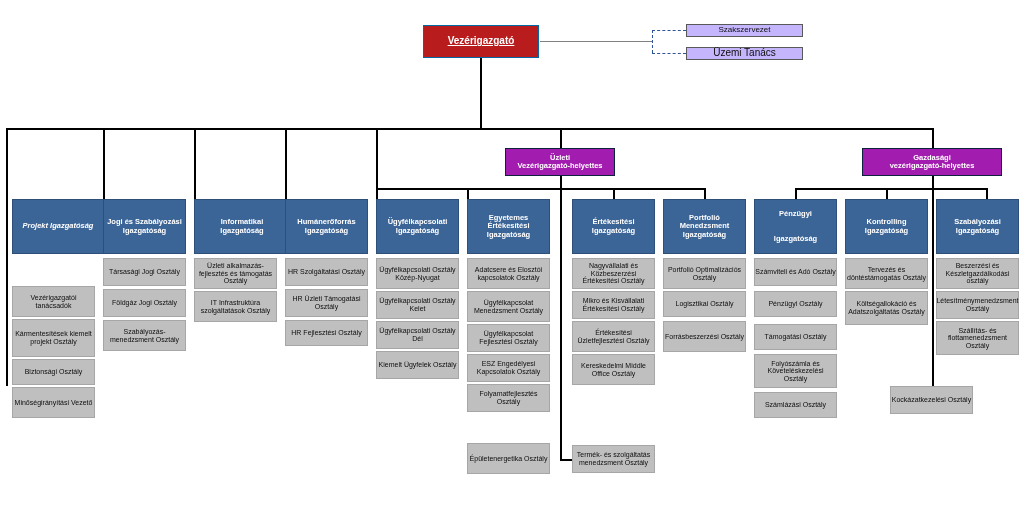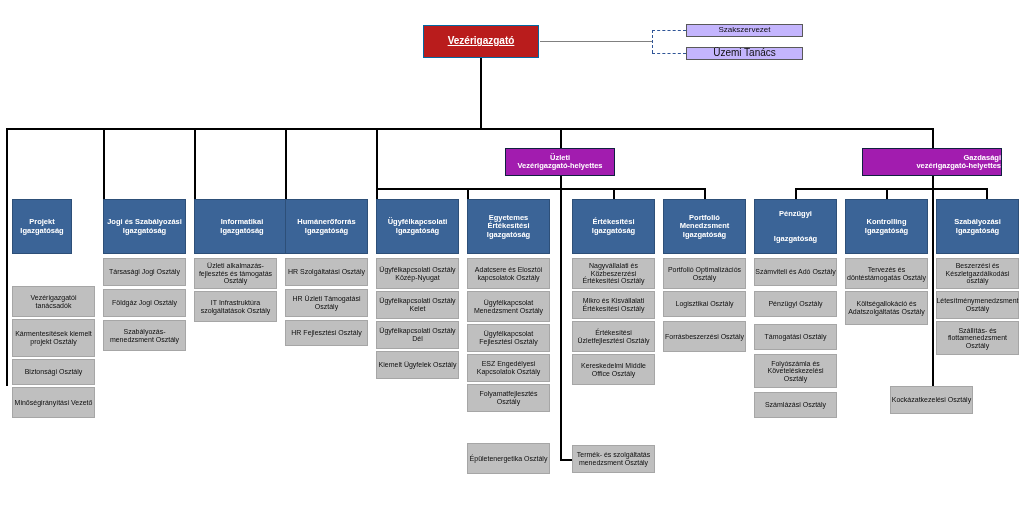--- a/index.html
+++ b/index.html
@@ -74,26 +74,26 @@
     <span>Szakszervezet</span>
   </div>
   <div class="box white" style="left:686px;top:47px;width:117px;height:13px;font-size:10px;">
     <span>Üzemi Tanács</span>
   </div>
 
   <div class="box navy2" style="left:505px;top:148px;width:110px;height:28px;font-size:7.5px;flex-direction:column;">
     <span>Üzleti</span>
     <span>Vezérigazgató-helyettes</span>
   </div>
-  <div class="box navy2" style="left:862px;top:148px;width:140px;height:28px;font-size:7.5px;flex-direction:column;align-items:flex-end;">
+  <div class="box navy2" style="left:862px;top:148px;width:140px;height:28px;font-size:7.5px;flex-direction:column;">
     <span>Gazdasági</span>
     <span>vezérigazgató-helyettes</span>
   </div>
 
-  <div class="box blue" style="left:12px;top:199px;width:60px;height:55px;font-size:7.5px;flex-direction:column;">
+  <div class="box blue" style="left:12px;top:199px;width:92px;height:55px;font-size:7.5px;flex-direction:column;font-style:italic;">
     <span>Projekt Igazgatóság</span>
   </div>
   <div class="box blue" style="left:103px;top:199px;width:83px;height:55px;font-size:7.5px;flex-direction:column;">
     <span>Jogi és Szabályozási</span>
     <span>Igazgatóság</span>
   </div>
   <div class="box blue" style="left:194px;top:199px;width:96px;height:55px;font-size:7.5px;flex-direction:column;">
     <span>Informatikai</span>
     <span>Igazgatóság</span>
   </div>

